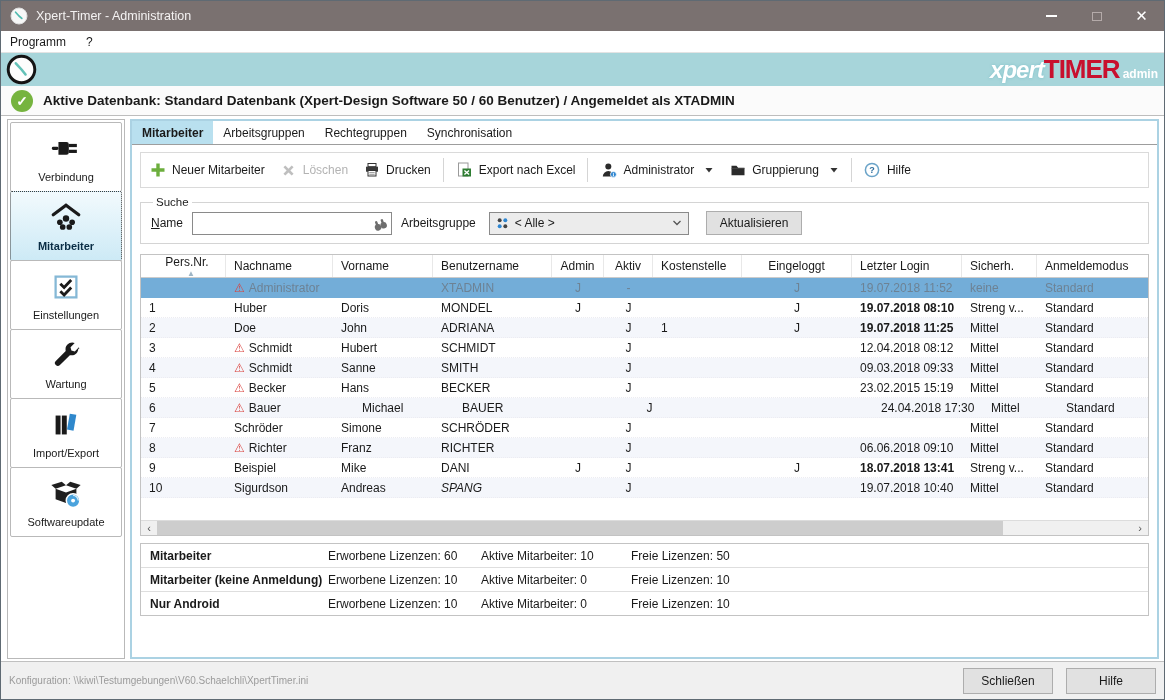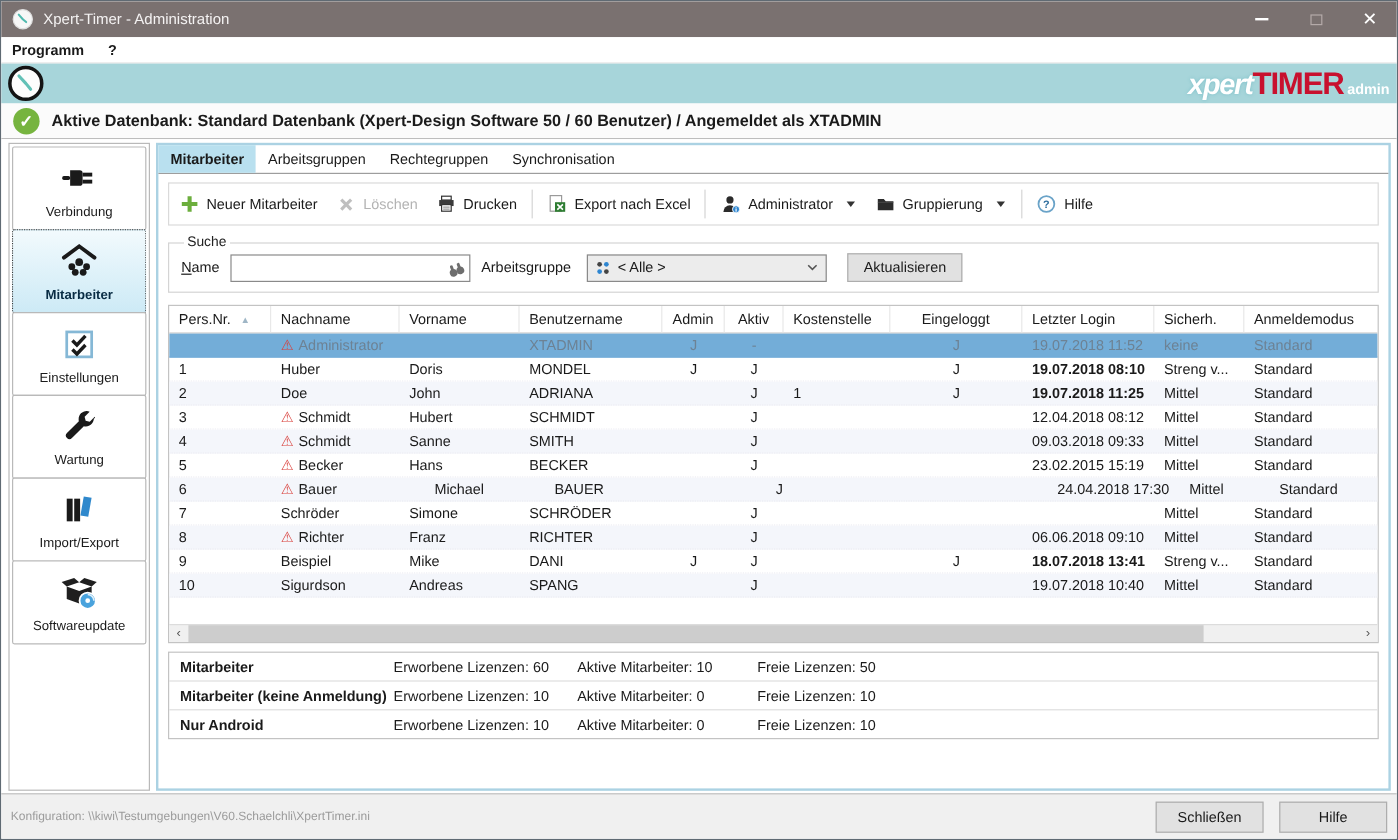--- a/index.html
+++ b/index.html
@@ -15,21 +15,21 @@
   .title-text { color:#f4f2f2; font-size:12.5px; }
   .win-controls { margin-left:auto; display:flex; height:100%; }
   .wc { width:45px; height:100%; display:flex; align-items:center; justify-content:center; color:#fff; }
   .wc-min-bar { width:11px; height:1.5px; background:#fff; display:block; }
   .wc-max-box { width:10px; height:9px; border:1px solid #b4aaa9; display:block; }
   .wc-close { font-size:15px; color:#fff; }
 
   
   .menubar { height:22px; background:#fff; display:flex; align-items:center; padding-left:9px; gap:20px;
              border-bottom:1px solid #e3e3e3; flex:0 0 auto; }
-  .menu-item { font-size:12px;font-weight:bold; }
+  .menu-item { font-size:12px; }
 
   
   .brandband { height:33px; background:#a7d5da; position:relative; flex:0 0 auto; }
   .brand-clock { position:absolute; left:4px; top:0px; width:33px; height:33px; }
   .brand-text { position:absolute; right:6px; bottom:1px; display:flex; align-items:baseline; }
   .brand-xpert { font-style:italic; font-weight:bold; font-size:24px; color:#fff;
                  text-shadow:0 0 3px rgba(120,190,200,.9); letter-spacing:-1px; }
   .brand-timer { font-weight:bold; font-size:26px; color:#c8102e; letter-spacing:-1px; }
   .brand-admin { font-weight:bold; font-size:12px; color:#fff; margin-left:3px; }
 
@@ -364,21 +364,21 @@
                   <path d="M2.5 4 L6 7.5 L9.5 4" stroke="#555" stroke-width="1.3" fill="none"></path>
                 </svg>
             </span>
           </span>
           <span class="refresh-btn">Aktualisieren</span>
         </div>
       </fieldset>
 
       <div class="grid">
         <div class="grid-header">
-            <div class="hcell" style="width: 85px;">
+            <div class="hcell" style="width: 85px; flex-direction: column;">
               <span>Pers.Nr.</span>
               <span class="sort-asc">▲</span>
             </div>
             <div class="hcell" style="width: 107px;">
               <span>Nachname</span>
             </div>
             <div class="hcell" style="width: 100px;">
               <span>Vorname</span>
             </div>
             <div class="hcell" style="width: 119px; text-align: right;">
@@ -562,21 +562,21 @@
               <div class="cell b" style="width: 110px;">18.07.2018 13:41</div>
               <div class="cell" style="width: 75px;">Streng v...</div>
               <div class="cell" style="width: 97px; flex: 1 1 0%;">Standard</div>
             </div>
             <div class="grid-row">
               <div class="cell" style="width: 85px;">10</div>
               <div class="cell" style="width: 107px;">
                 <span>Sigurdson</span>
               </div>
               <div class="cell" style="width: 100px;">Andreas</div>
-              <div class="cell" style="width: 119px;">SPANG</div>
+              <div class="cell" style="width: 119px; font-style: italic;">SPANG</div>
               <div class="cell center" style="width: 52px;"></div>
               <div class="cell center" style="width: 49px;">J</div>
               <div class="cell" style="width: 89px;"></div>
               <div class="cell center" style="width: 110px;"></div>
               <div class="cell" style="width: 110px;">19.07.2018 10:40</div>
               <div class="cell" style="width: 75px;">Mittel</div>
               <div class="cell" style="width: 97px; flex: 1 1 0%;">Standard</div>
             </div>
           </div>
         <div class="hscroll">

